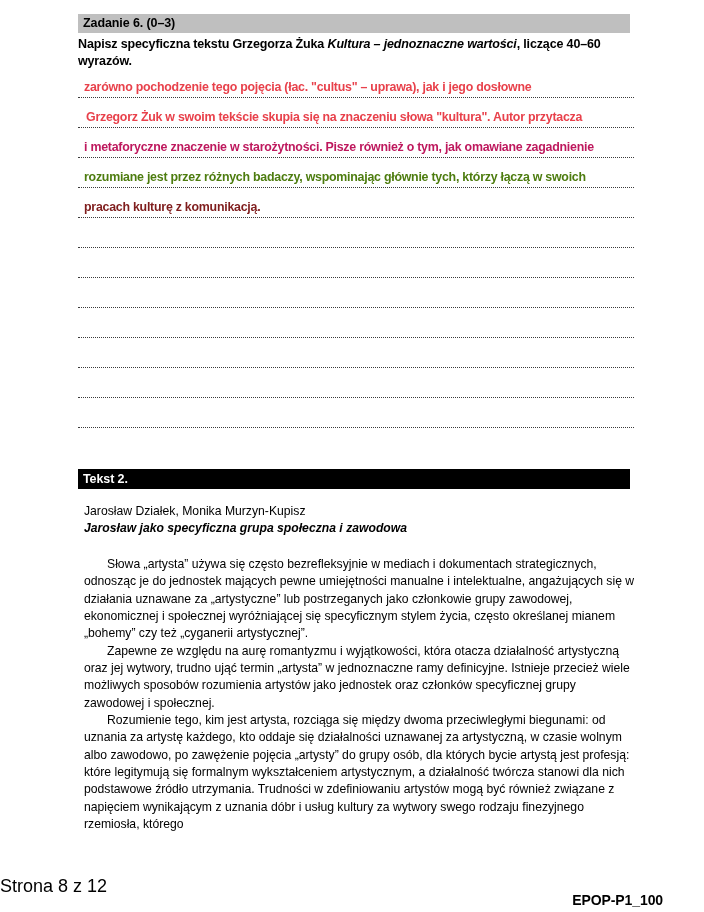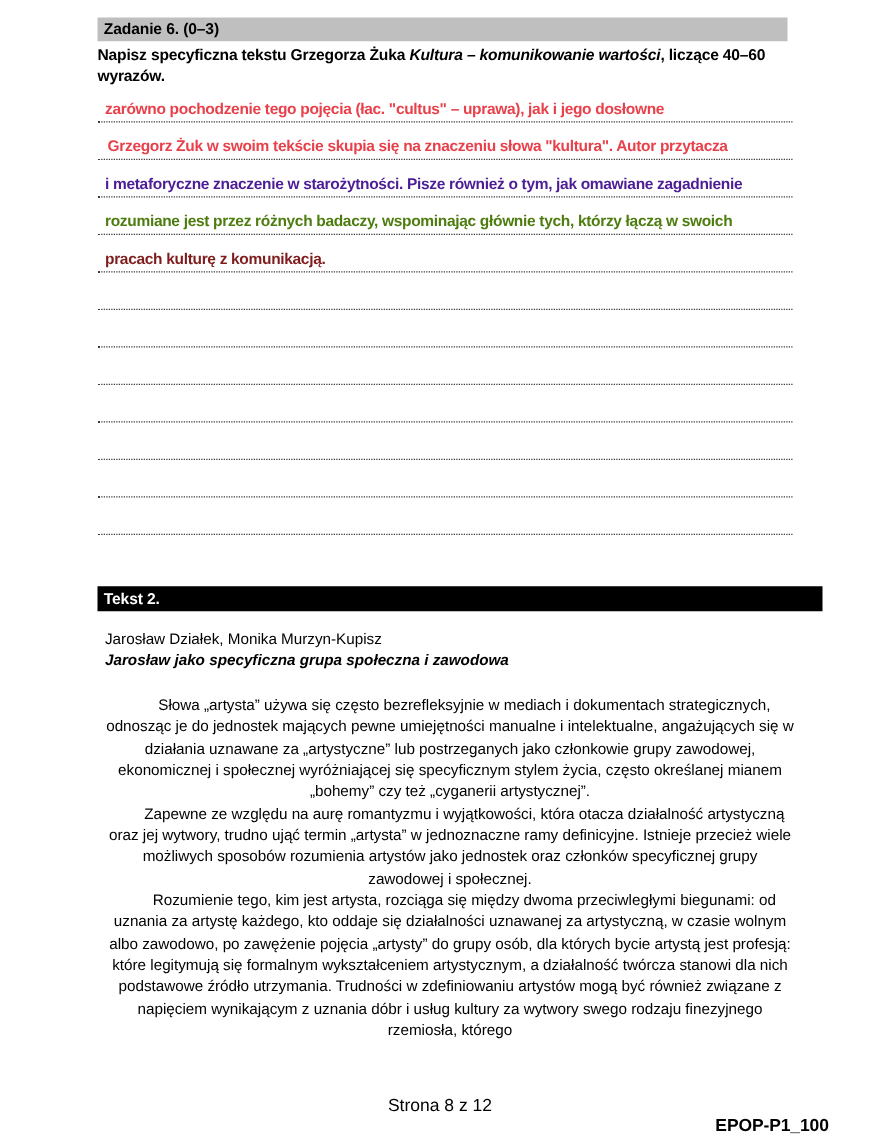--- a/index.html
+++ b/index.html
@@ -91,21 +91,20 @@
   }
 
   
   .text-band {
     position: absolute;
     left: 78px;
     top: 469px;
     width: 552px;
     height: 20px;
     background: #000000;
-    padding-left: 28px;
   }
   .text-band-label {
     position: absolute;
     left: 5px;
     top: 3px;
     color: #ffffff;
     font-size: 12.5px;
     font-weight: bold;
     letter-spacing: -0.1px;
   }
@@ -133,31 +132,30 @@
     left: 84px;
     top: 556px;
     width: 552px;
     font-size: 12.2px;
     line-height: 17.35px;
     text-align: left;
   }
   .article p {
     margin: 0;
     text-indent: 23px;
-    text-align: center;
   }
 
   
   .footer-page {
     position: absolute;
     left: 0;
     top: 876px;
     width: 704px;
-    text-align: center;
-    font-size: 14px;
+    text-align: left;
+    font-size: 18px;
   }
   .footer-code {
     position: absolute;
     left: 0;
     top: 892px;
     width: 704px;
     text-align: right;
     padding-right: 41px;
     box-sizing: border-box;
     font-size: 14px;
@@ -168,34 +166,34 @@
 </head>
 <body>
 
 <div class="page">
 
   <div class="task-band">
     <span class="task-band-label">Zadanie 6. (0–3)</span>
   </div>
 
   <div class="task-instruction">
-    <span>Napisz specyficzna tekstu Grzegorza Żuka </span><i>Kultura – komunikowanie wartości</i><span>, liczące 40–60 wyrazów.</span>
+    <span>Napisz specyficzna tekstu Grzegorza Żuka </span><i>Kultura – jednoznaczne wartości</i><span>, liczące 40–60 wyrazów.</span>
   </div>
 
   <div class="answer-area" id="answer-area">
       <div class="answer-line">
         <span class="handwriting" style="color: rgb(232, 65, 75);">zarówno pochodzenie tego pojęcia (łac. "cultus" – uprawa), jak i jego dosłowne</span>
         <span class="rule"></span>
       </div>
       <div class="answer-line first">
         <span class="handwriting" style="color: rgb(232, 65, 75);">Grzegorz Żuk w swoim tekście skupia się na znaczeniu słowa "kultura". Autor przytacza</span>
         <span class="rule"></span>
       </div>
       <div class="answer-line">
-        <span class="handwriting" style="color: #4c1d95;">i metaforyczne znaczenie w starożytności. Pisze również o tym, jak omawiane zagadnienie</span>
+        <span class="handwriting" style="color: #be185d;">i metaforyczne znaczenie w starożytności. Pisze również o tym, jak omawiane zagadnienie</span>
         <span class="rule"></span>
       </div>
       <div class="answer-line">
         <span class="handwriting" style="color: #4d7c0f;">rozumiane jest przez różnych badaczy, wspominając głównie tych, którzy łączą w swoich</span>
         <span class="rule"></span>
       </div>
       <div class="answer-line">
         <span class="handwriting" style="color: #7f1d1d;">pracach kulturę z komunikacją.</span>
         <span class="rule"></span>
       </div>

